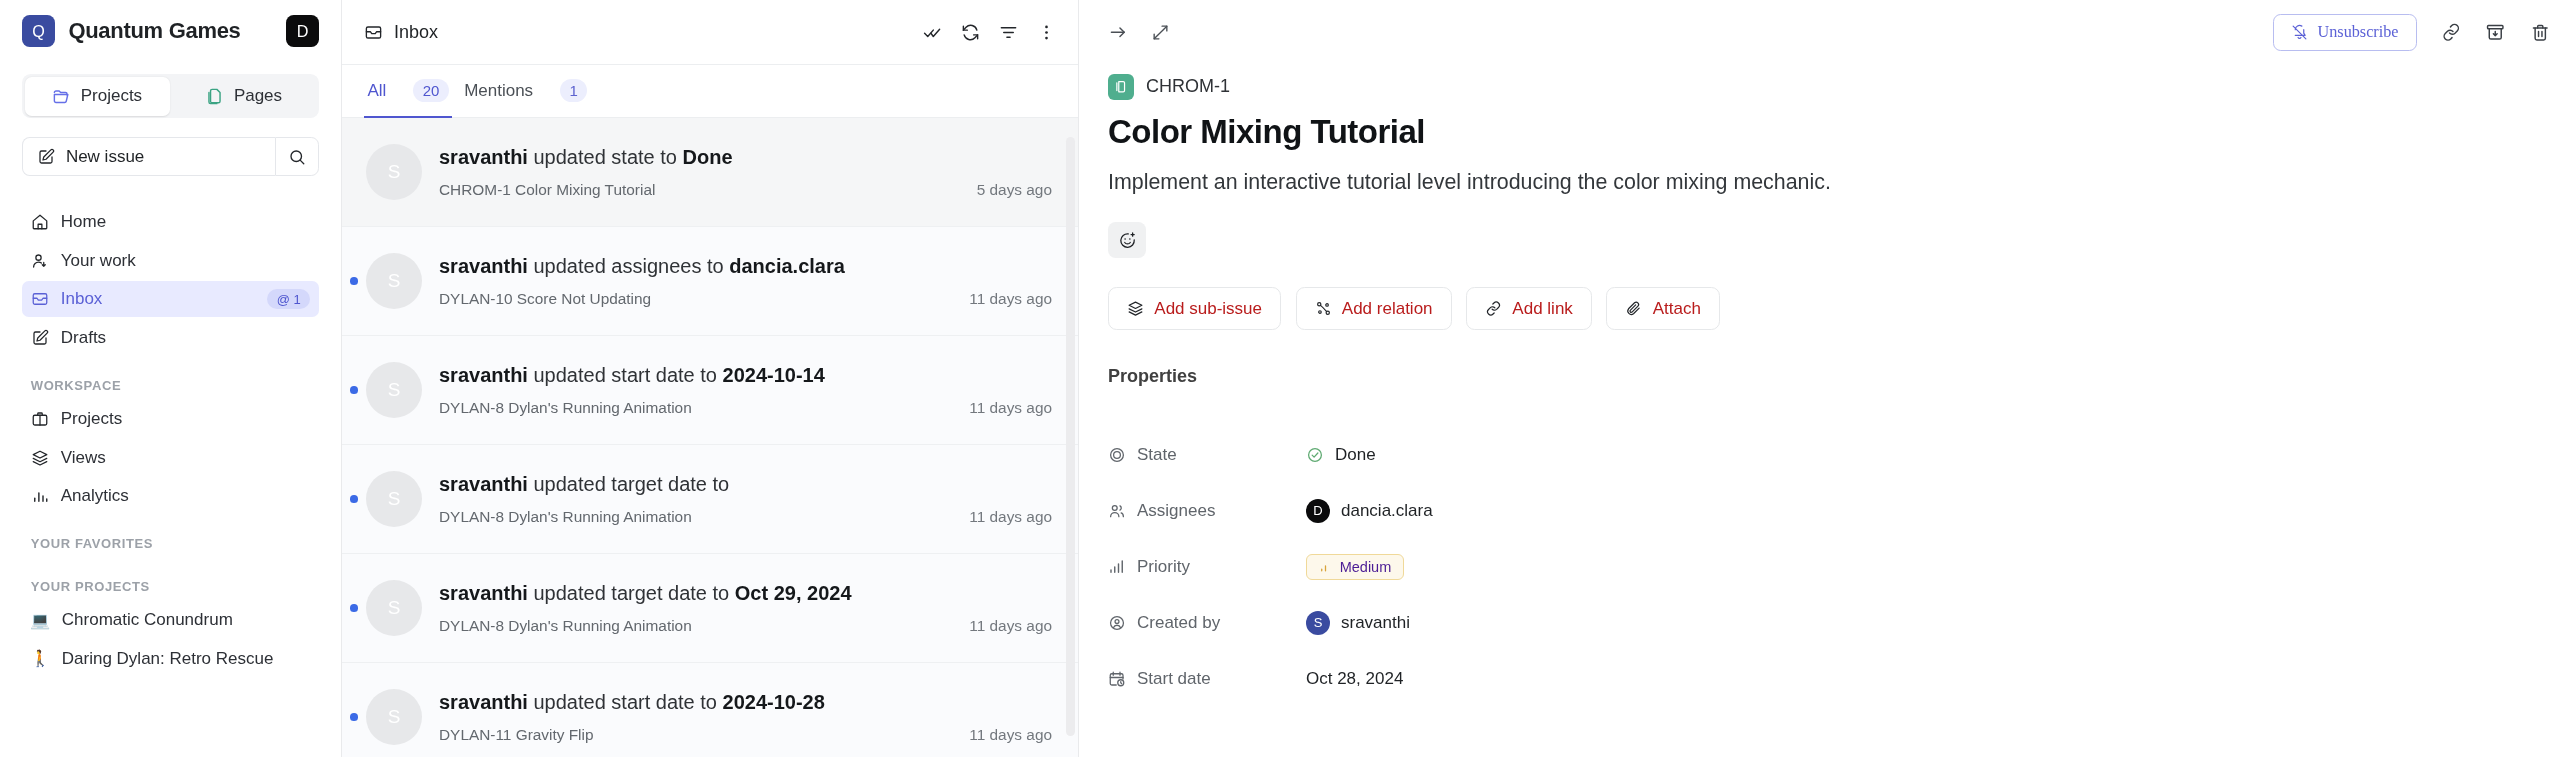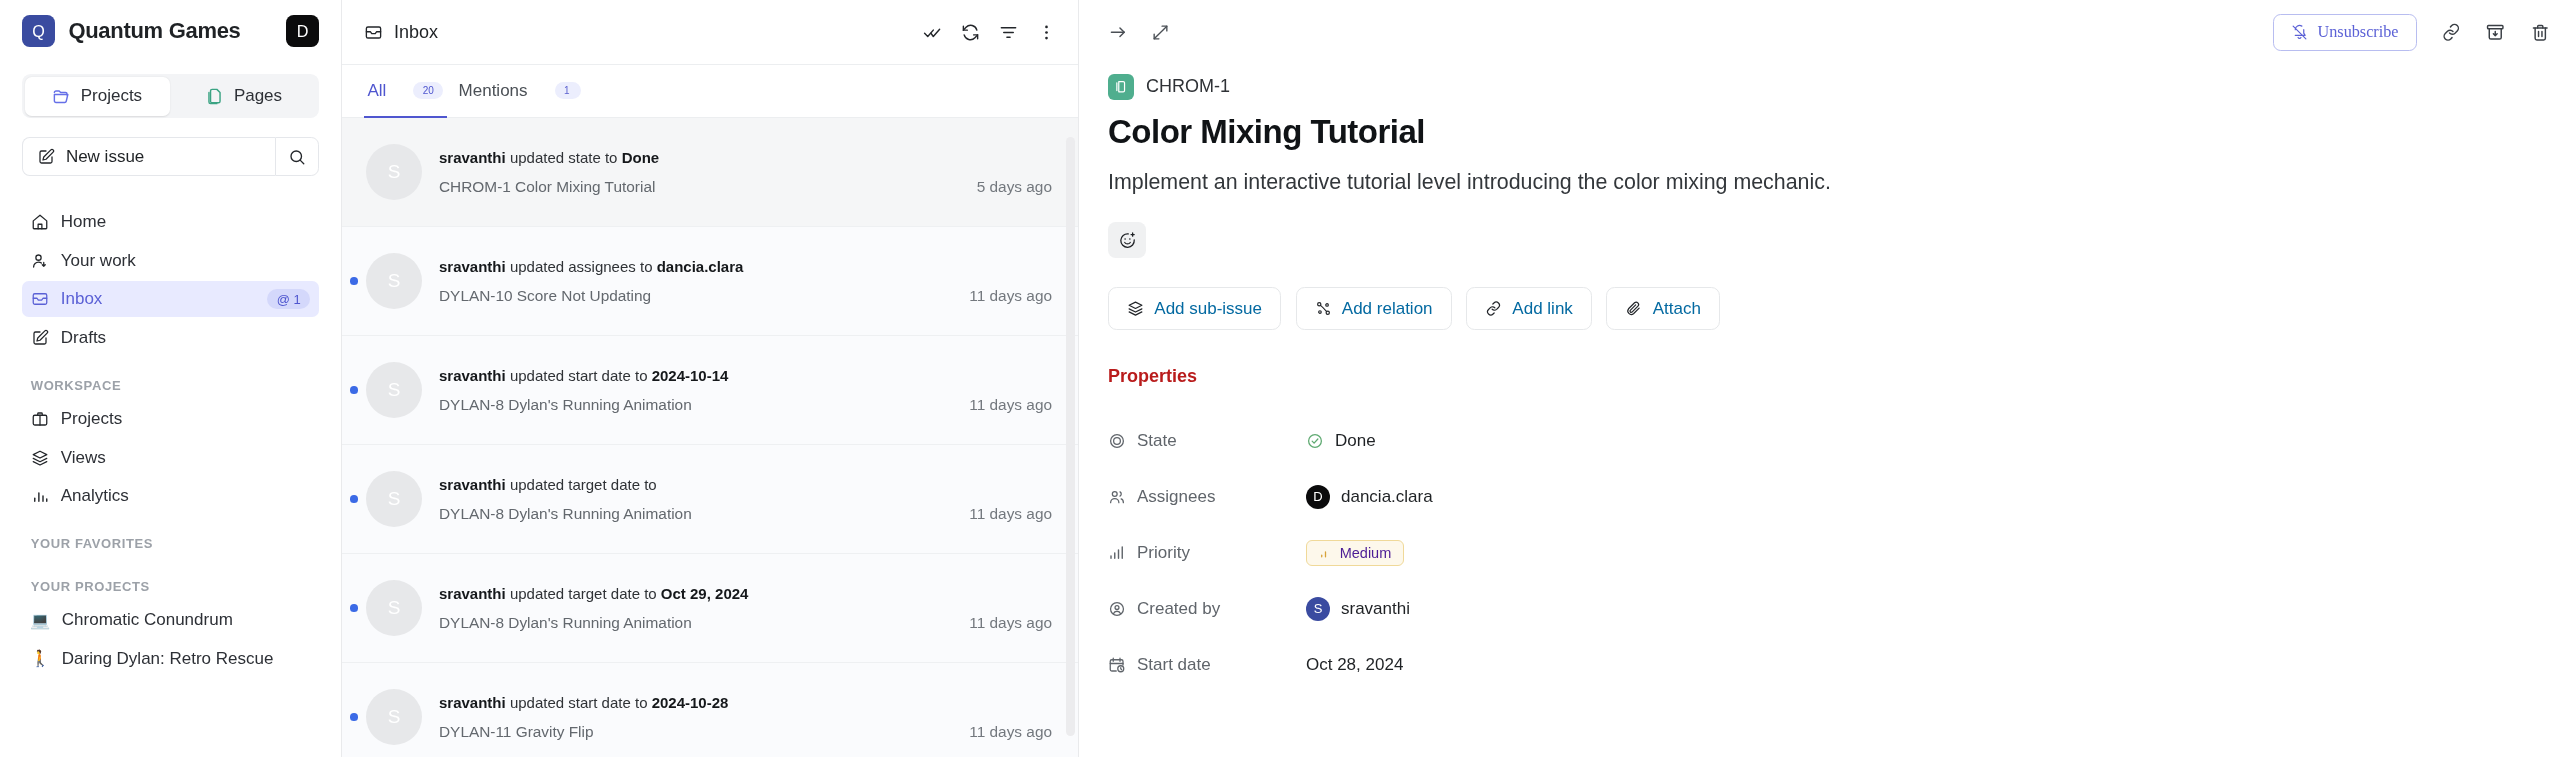--- a/index.html
+++ b/index.html
@@ -99,41 +99,41 @@
 
   .tabs { display: flex; gap: 8.6px; padding: 0 22px; border-bottom: 0.9px solid #eceef0; height: 53px; }
   .tab {
     display: flex; align-items: center; gap: 27px; font-size: 17px;
     color: #4b5056; cursor: pointer; padding: 0 3.4px;
     border-bottom: 2.1px solid transparent; height: 53px; margin-bottom: -0.9px;
   }
   .tab.active { color: #4f56cf; border-bottom-color: #4f56cf; }
   .tab-count {
     background: #eceefd; color: #4f56cf; border-radius: 17px;
-    font-size: 10px; padding: 2.6px 9.4px; min-width: 26px; 
+    font-size: 15px; padding: 2.6px 9.4px; min-width: 26px; 
   }
   .tab:not(.active) .tab-count { background:#eceefd; color:#5c62cf; }
 
   .list { flex: 1; overflow: hidden; }
   .nrow {
     display: flex; align-items: center; gap: 0;
     height: 109px; border-bottom: 0.9px solid #eef0f2;
     padding: 0 26px 0 0; cursor: pointer; position: relative;
   }
   .nrow.selected { background: #f5f6f7; }
   .nrow.unread { background: #fafbfd; }
   .dot-col { width: 24px; flex: 0 0 24px; display:flex; align-items:center; justify-content:center; }
   .udot { width: 7.7px; height: 7.7px; border-radius: 50%; background: #3b6ae6; }
   .avatar-ph {
     width: 56px; height: 56px; border-radius: 50%; background: #e7e8ea;
     color: #ffffff; font-size: 19px; display: flex; align-items: center;
     justify-content: center; flex: 0 0 56px; margin-right: 17px;
   }
   .nbody { flex: 1; min-width: 0; }
-  .ntitle { font-size: 15px; color: #2f3236; margin-bottom: 12px; }
+  .ntitle { font-size: 20px; color: #2f3236; margin-bottom: 12px; }
   .ntitle b { font-weight: 700; color: #15181b; }
   .nsub-row { display: flex; align-items: center; }
   .nsub { font-size: 15.4px; color: #63686e; flex: 1; }
   .ntime { font-size: 15.4px; color: #73787e; white-space: nowrap; }
 
   .scrollbar {
     position: absolute; right: 2.6px; top: 137px; width: 9.4px; height: 599px;
     background: #ececee; border-radius: 5.1px;
   }
 
@@ -162,24 +162,24 @@
 
   .emoji-btn {
     width: 38px; height: 36px; border-radius: 7.7px; background: #f0f1f2;
     display: flex; align-items: center; justify-content: center; cursor: pointer; margin-bottom: 29px;
   }
 
   .act-row { display: flex; gap: 14.5px; margin-bottom: 36px; }
   .act-btn {
     display: flex; align-items: center; gap: 10.3px;
     border: 0.9px solid #e6e8ea; border-radius: 8.6px;
-    padding: 10.3px 18px; font-size: 17px; color: #0369a1; cursor: pointer; background:#fff;
-  }
-
-  .props-title { font-size: 18px; font-weight: 700; margin-bottom: 26px; color:#b91c1c; }
+    padding: 10.3px 18px; font-size: 17px; color: #b91c1c; cursor: pointer; background:#fff;
+  }
+
+  .props-title { font-size: 18px; font-weight: 700; margin-bottom: 40px; color:#404040; }
   .prop-row { display: flex; align-items: center; height: 56px; }
   .prop-label {
     display: flex; align-items: center; gap: 11px;
     width: 198px; flex: 0 0 198px; font-size: 17px; color: #60656b;
   }
   .prop-val { display: flex; align-items: center; gap: 11px; font-size: 17px; color: #1f2225; }
   .av-sm {
     width: 24px; height: 24px; border-radius: 50%; color: #fff;
     font-size: 13px; display: flex; align-items: center; justify-content: center; flex:0 0 24px;
   }

